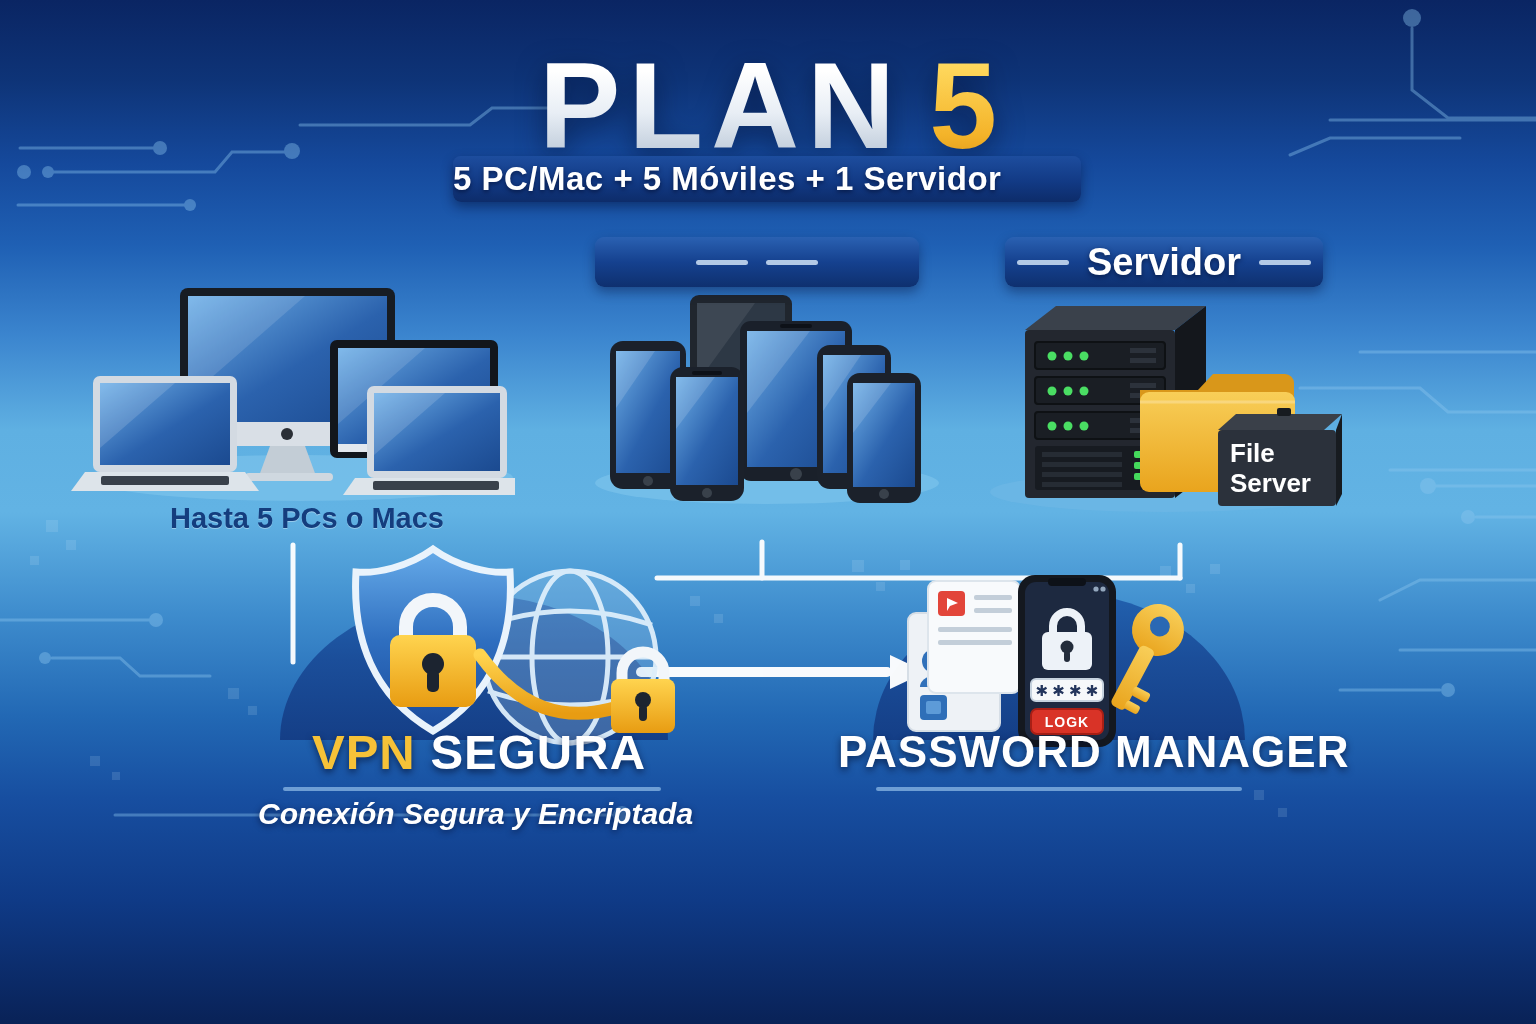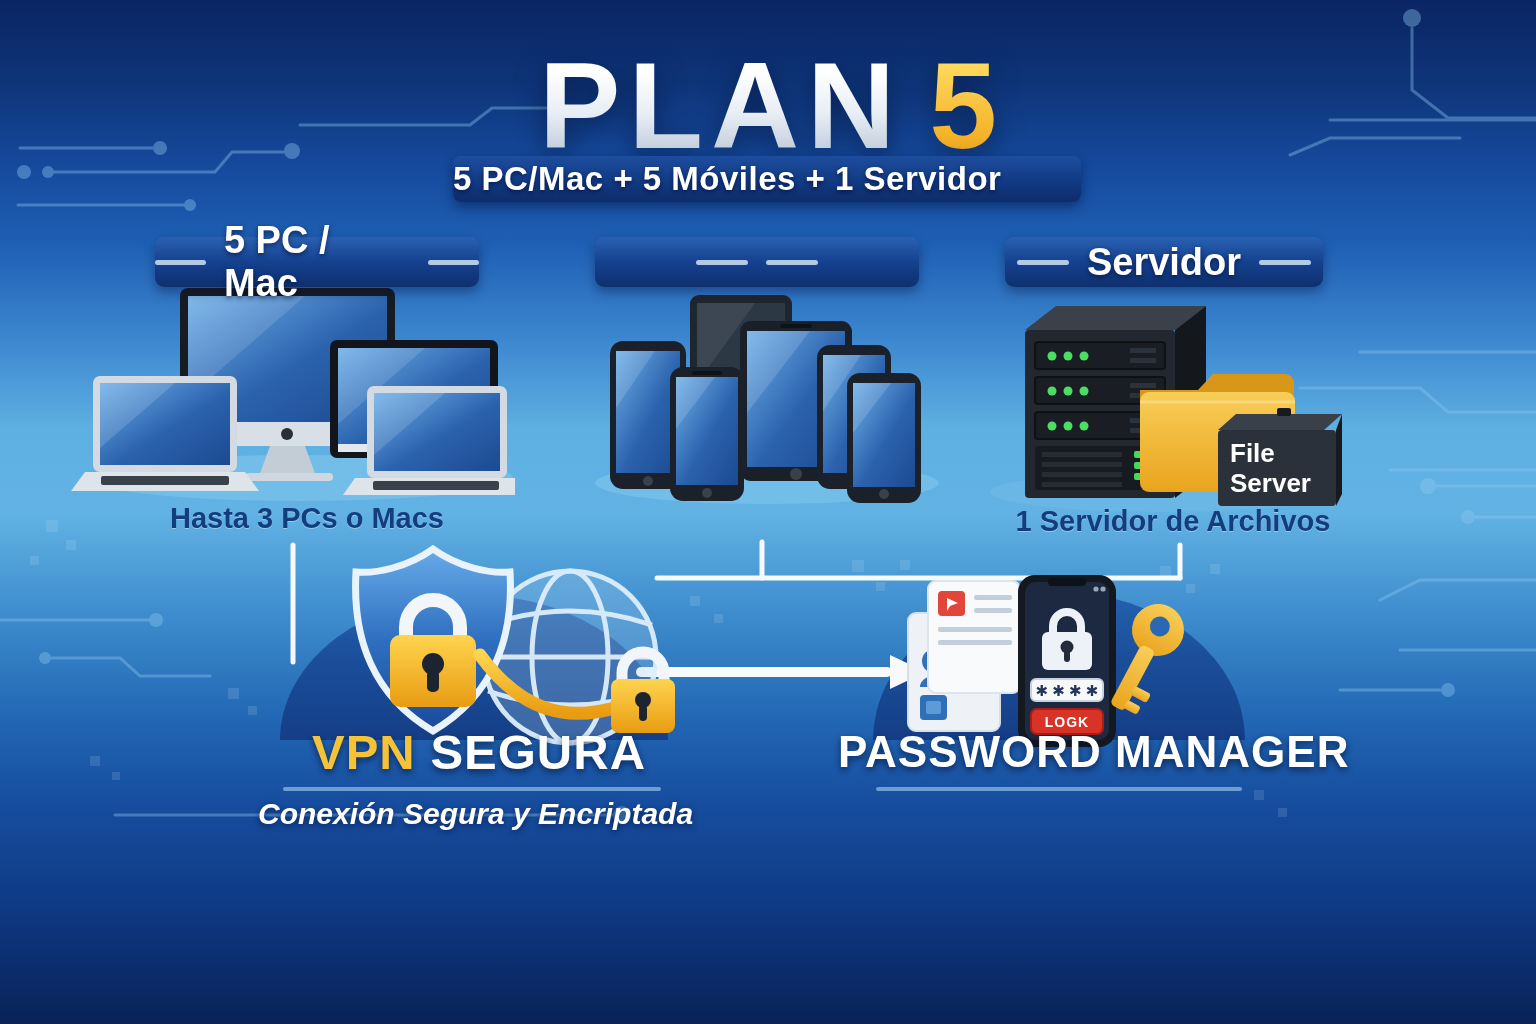--- a/index.html
+++ b/index.html
@@ -119,25 +119,20 @@
     </g>
   </svg>
 
   <div class="abs title-row">
     <span class="title-main">PLAN</span><span class="title-num">5</span>
   </div>
   <div class="abs subtitle-band">
     <span>5 PC/Mac + 5 Móviles + 1 Servidor</span>
   </div>
 
-  <div class="abs col-banner" style="left:155px;top:237px;width:324px">
-    <span class="dash"></span>
-    <span class="txt">5 PC / Mac</span>
-    <span class="dash"></span>
-  </div>
   <div class="abs col-banner" style="left:595px;top:237px;width:324px">
     <span class="dash"></span>
     <span class="dash"></span>
   </div>
   <div class="abs col-banner" style="left:1005px;top:237px;width:318px">
     <span class="dash"></span>
     <span class="txt">Servidor</span>
     <span class="dash"></span>
   </div>
 
@@ -284,22 +279,21 @@
     <g>
       <polygon points="228,140 246,124 352,124 334,140" fill="#3a4049"></polygon>
       <rect x="287" y="118" width="14" height="8" rx="2" fill="#171b20"></rect>
       <rect x="228" y="140" width="118" height="76" rx="4" fill="#2b313b"></rect>
       <polygon points="346,140 352,124 352,204 346,216" fill="#171b20"></polygon>
       <text x="240" y="172" font-size="26" font-weight="bold" fill="#ffffff">File</text>
       <text x="240" y="202" font-size="26" font-weight="bold" fill="#ffffff">Server</text>
     </g>
   </svg>
 
-  <div class="abs caption" style="left:107px;top:502px;width:400px">Hasta 3 PCs o Macs</div>
-  <div class="abs caption" style="left:958px;top:505px;width:430px">1 Servidor de Archivos</div>
+  <div class="abs caption" style="left:107px;top:502px;width:400px">Hasta 5 PCs o Macs</div>
 
   <svg class="abs z3" style="left:0;top:0" width="1536" height="1024" viewBox="0 0 1536 1024">
     <g stroke="#ffffff" stroke-width="5" stroke-linecap="round" opacity=".95" fill="none">
       <path d="M293,545 V662"></path>
       <path d="M762,542 V578"></path>
       <path d="M1180,545 V578"></path>
       <path d="M657,578 H1180"></path>
     </g>
   </svg>
 

